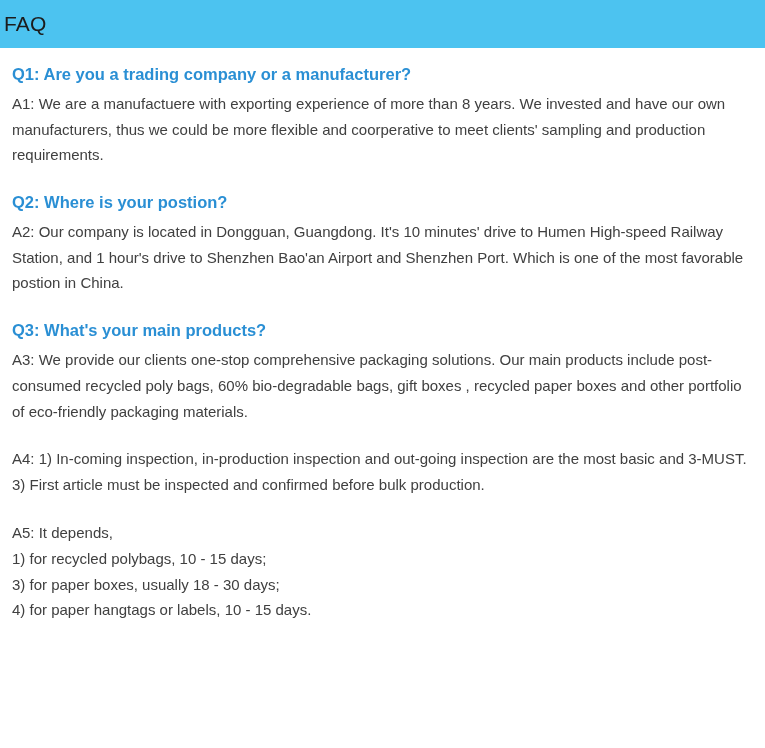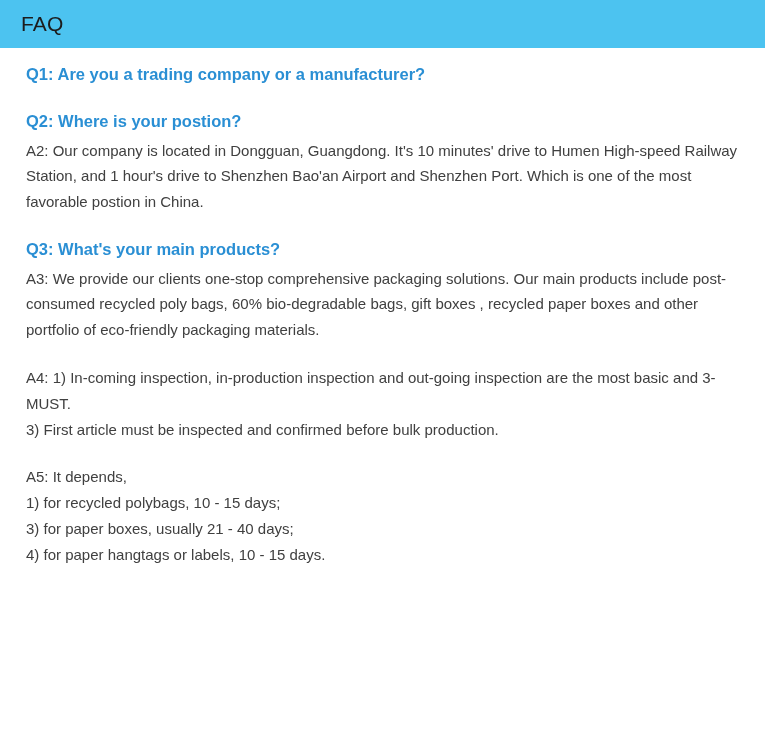--- a/index.html
+++ b/index.html
@@ -18,32 +18,32 @@
     width: 765px;
     height: 748px;
     position: relative;
     box-sizing: border-box;
   }
   .faq-header {
     background: #4cc3f0;
     height: 48px;
     display: flex;
     align-items: center;
-    padding-left: 21px;
+    padding-left: 4px;
     box-sizing: border-box;
     margin: 0 0 0 0;
   }
   .faq-header-title {
     font-size: 21px;
     color: #1c1c1c;
     font-weight: 400;
     letter-spacing: 0.2px;
   }
   .faq-body {
-    padding: 14px 12px 0 26px;
+    padding: 14px 12px 0 12px;
     box-sizing: border-box;
   }
   .faq-item {
     margin-bottom: 22px;
   }
   .faq-item:last-child {
     margin-bottom: 0;
   }
   .faq-q {
     color: #2a8fd4;
@@ -66,38 +66,39 @@
 <div class="page">
 
   <div class="faq-header">
     <span class="faq-header-title">FAQ</span>
   </div>
 
   <div class="faq-body">
 
     <div class="faq-item">
       <p class="faq-q">Q1: Are you a trading company or a manufacturer?</p>
+      <p class="faq-a-line">A1: We are a manufactuere with exporting experience of more than 8 years. We invested and have our own manufacturers, thus we could be more flexible and coorperative to meet clients' sampling and production requirements.</p>
     </div>
 
     <div class="faq-item">
       <p class="faq-q">Q2: Where is your postion?</p>
       <p class="faq-a-line">A2: Our company is located in Dongguan, Guangdong. It's 10 minutes' drive to Humen High-speed Railway Station, and 1 hour's drive to Shenzhen Bao'an Airport and Shenzhen Port. Which is one of the most favorable postion in China.</p>
     </div>
 
     <div class="faq-item">
       <p class="faq-q">Q3: What's your main products?</p>
       <p class="faq-a-line">A3: We provide our clients one-stop comprehensive packaging solutions. Our main products include post-consumed recycled poly bags, 60% bio-degradable bags, gift boxes , recycled paper boxes and other portfolio of eco-friendly packaging materials.</p>
     </div>
 
     <div class="faq-item">
       <p class="faq-a-line">A4: 1) In-coming inspection, in-production inspection and out-going inspection are the most basic and 3-MUST.</p>
       <p class="faq-a-line">3) First article must be inspected and confirmed before bulk production.</p>
     </div>
 
     <div class="faq-item">
       <p class="faq-a-line">A5: It depends,</p>
       <p class="faq-a-line">1) for recycled polybags, 10 - 15 days;</p>
-      <p class="faq-a-line">3) for paper boxes, usually 21 - 40 days;</p>
+      <p class="faq-a-line">3) for paper boxes, usually 18 - 30 days;</p>
       <p class="faq-a-line">4) for paper hangtags or labels, 10 - 15 days.</p>
     </div>
 
   </div>
 </div>
 
 </body></html>

